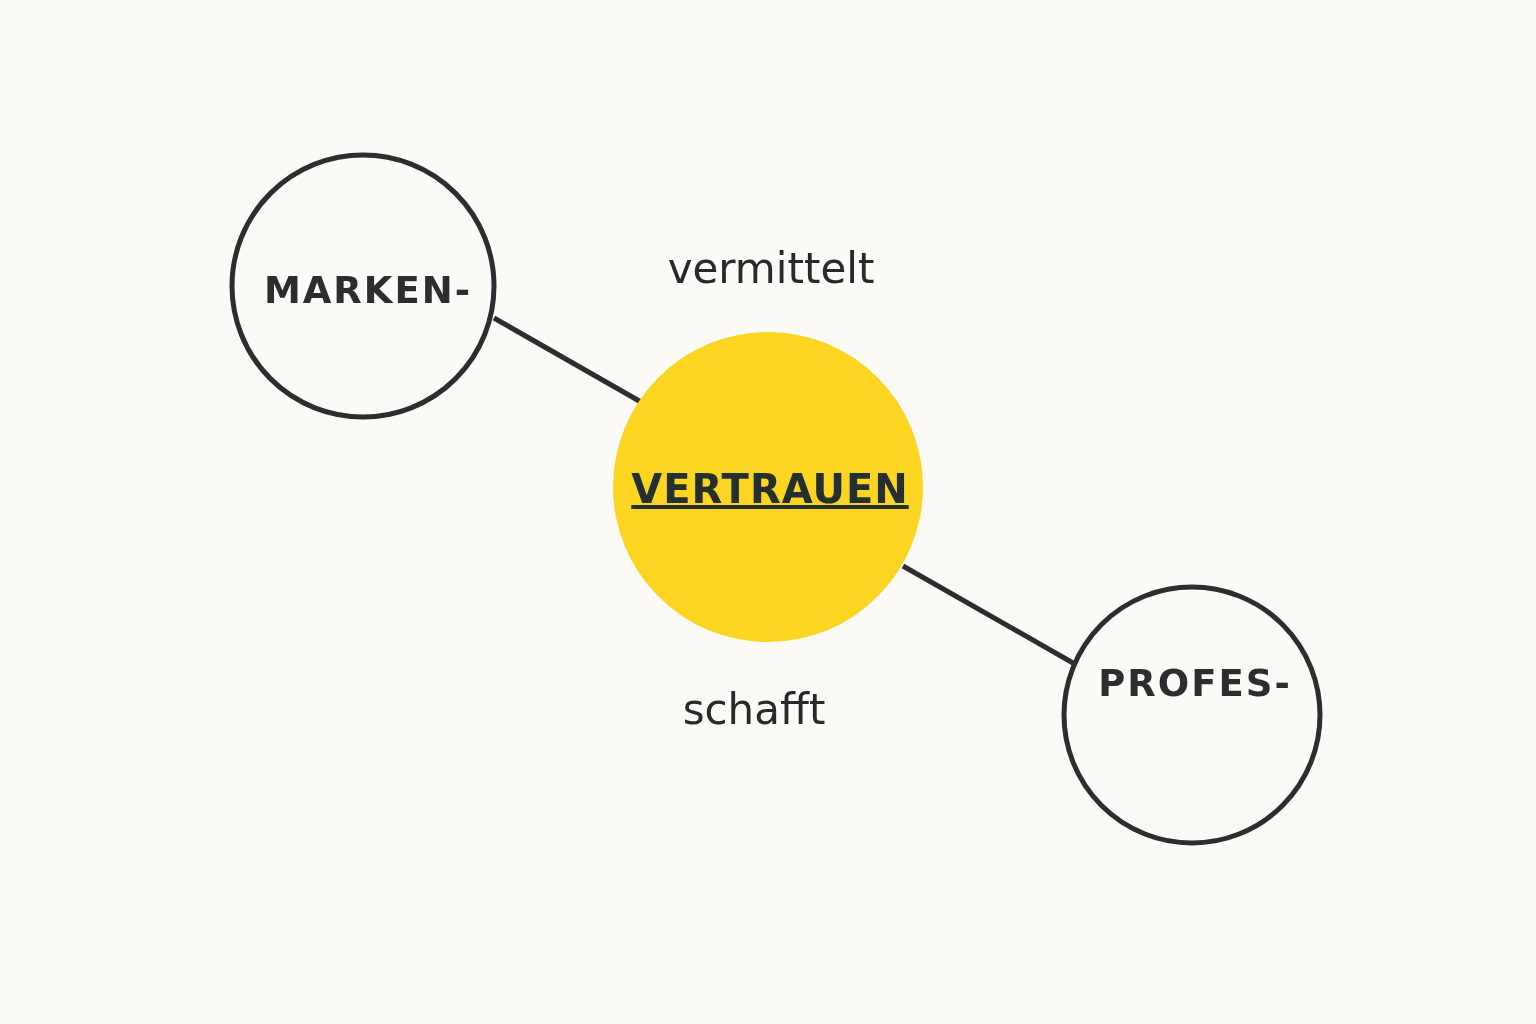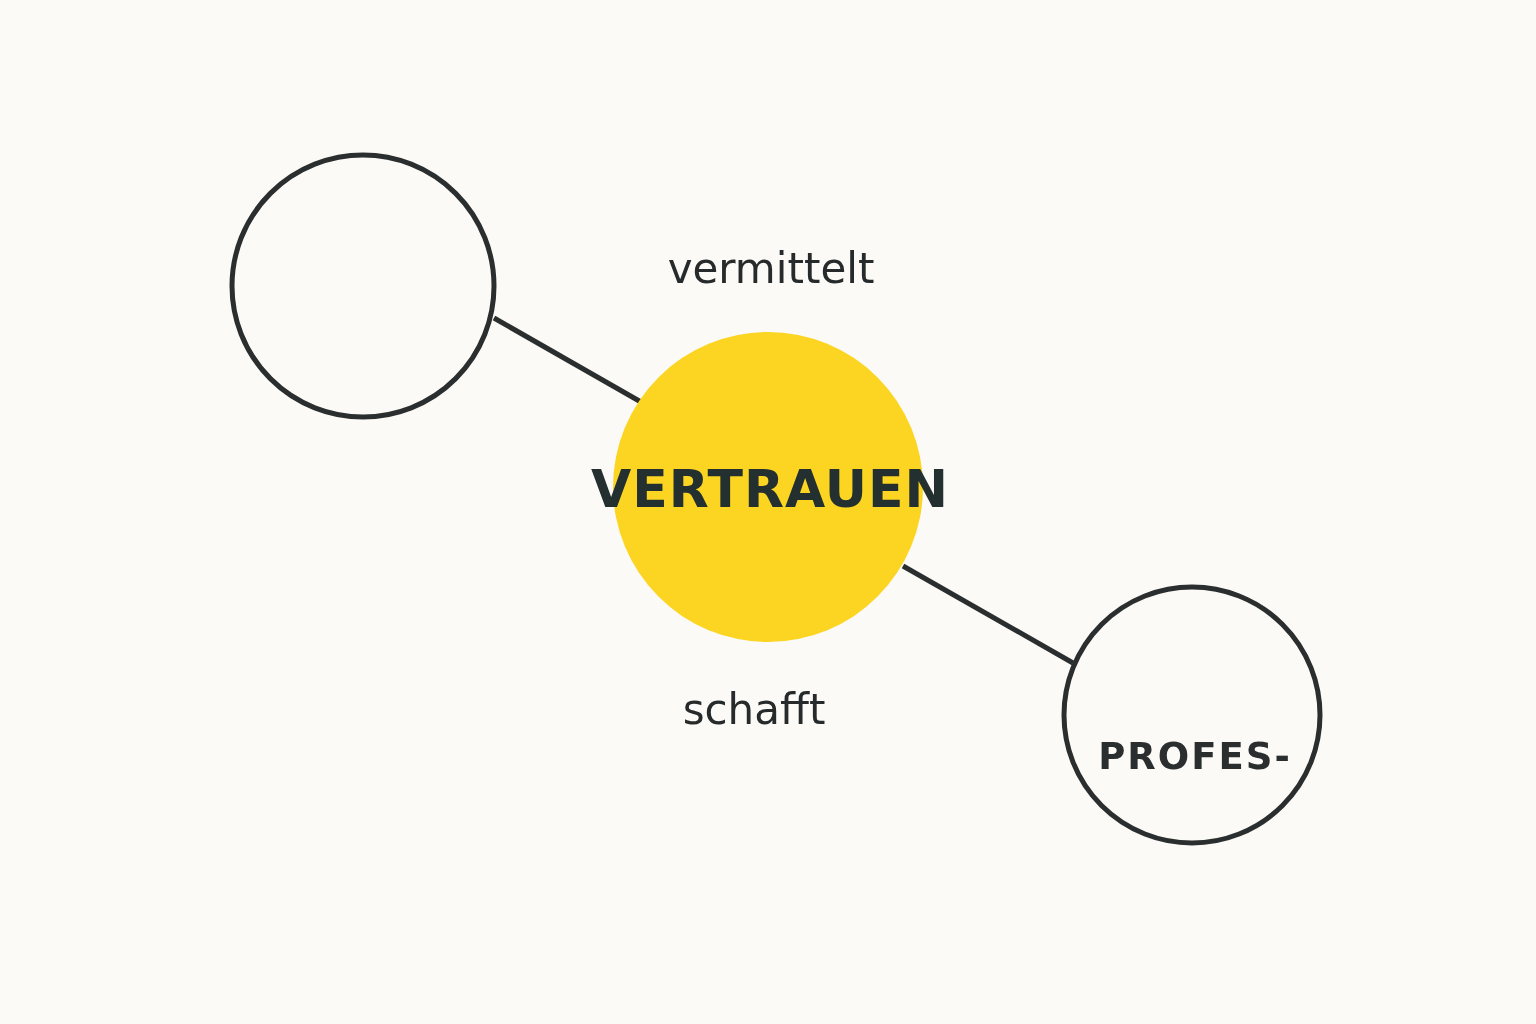--- a/index.html
+++ b/index.html
@@ -1,36 +1,37 @@
 <!DOCTYPE html>
 <html><head>
 <meta charset="utf-8">
 <style>
   html, body { margin: 0; padding: 0; }
   body { width: 1536px; height: 1024px; background: #fbfaf7; overflow: hidden; position: relative; font-family: "DejaVu Sans", sans-serif; }
   svg { position: absolute; left: 0; top: 0; }
   .lbl { position: absolute; text-align: center; color: #2a2e2e; white-space: nowrap; transform: translate(-50%, -50%); }
   .node-text { font-size: 37px; font-weight: 600; letter-spacing: 2px; line-height: 44px; }
-  .center-text { font-size: 52px; font-weight: 700; letter-spacing: 1px; color: #24302f; }
+  .center-text { font-size: 40px; font-weight: 700; letter-spacing: 1px; color: #24302f; text-decoration: underline; }
   .edge-text { font-size: 42px; font-weight: 400; color: #262a2a; text-align: center; }
 </style>
 </head>
 <body>
 
 <svg width="1536" height="1024">
   <line x1="494" y1="318" x2="641" y2="402" stroke="#2a2e2e" stroke-width="5"></line>
   <line x1="903" y1="566" x2="1073" y2="663" stroke="#2a2e2e" stroke-width="5"></line>
   <circle cx="363" cy="286" r="131" fill="#fbfaf7" stroke="#2a2e2e" stroke-width="5"></circle>
   <circle cx="768" cy="487" r="155" fill="#fcd523"></circle>
   <circle cx="1192" cy="715" r="128" fill="#fbfaf7" stroke="#2a2e2e" stroke-width="5"></circle>
 </svg>
 
 <div class="lbl node-text" style="left:368px; top:291px;">
+  <div>MARKEN-</div>
 </div>
 
 <div class="lbl center-text" style="left:770px; top:489px;">VERTRAUEN</div>
 
-<div class="lbl node-text" style="left:1195px; top:757px;">
+<div class="lbl node-text" style="left:1195px; top:684px;">
   <div>PROFES-</div>
 </div>
 
 <div class="lbl edge-text" style="left:771px; top:268px;">vermittelt</div>
 <div class="lbl edge-text" style="left:754px; top:709px;">schafft</div>
 
 </body></html>

